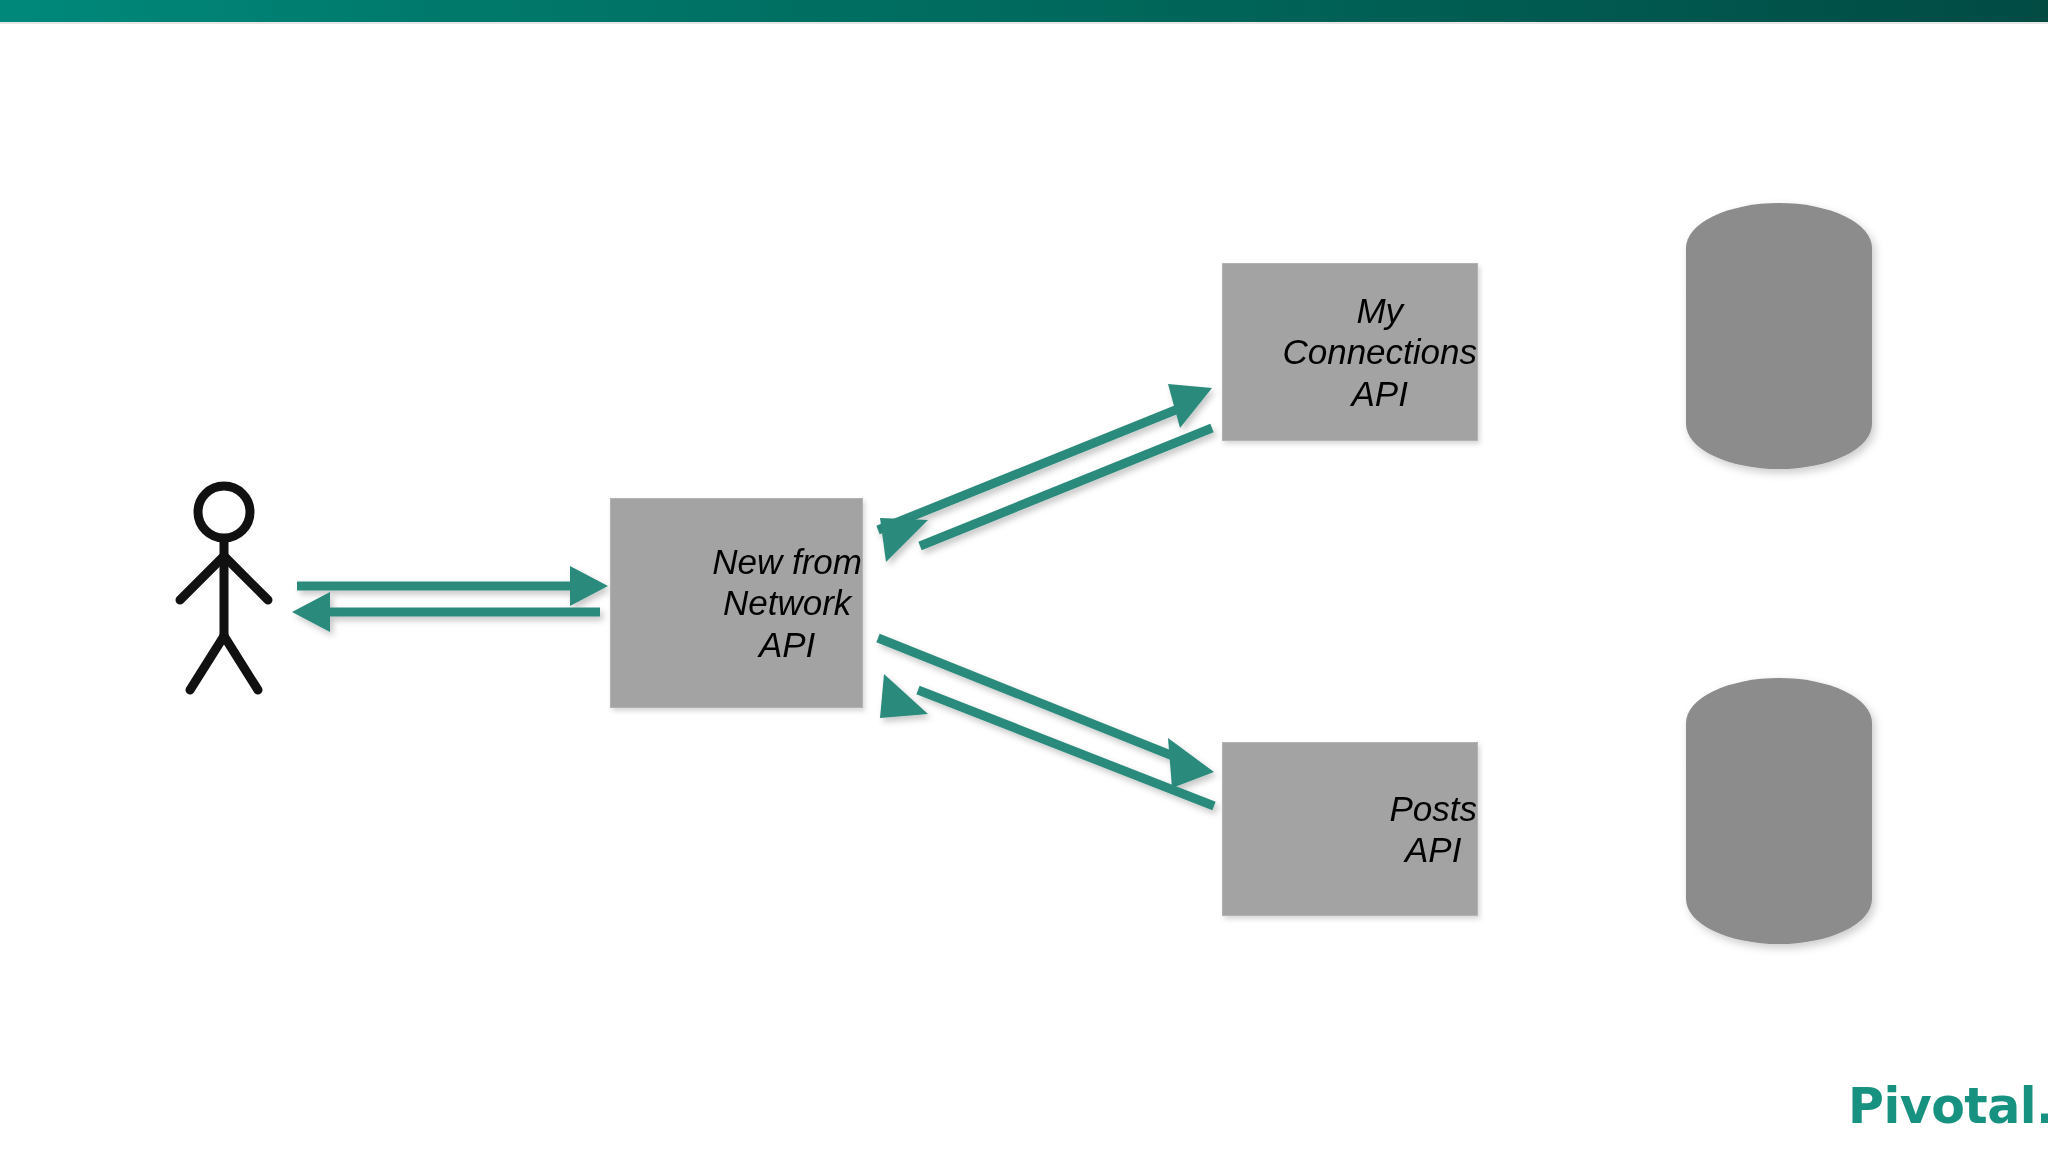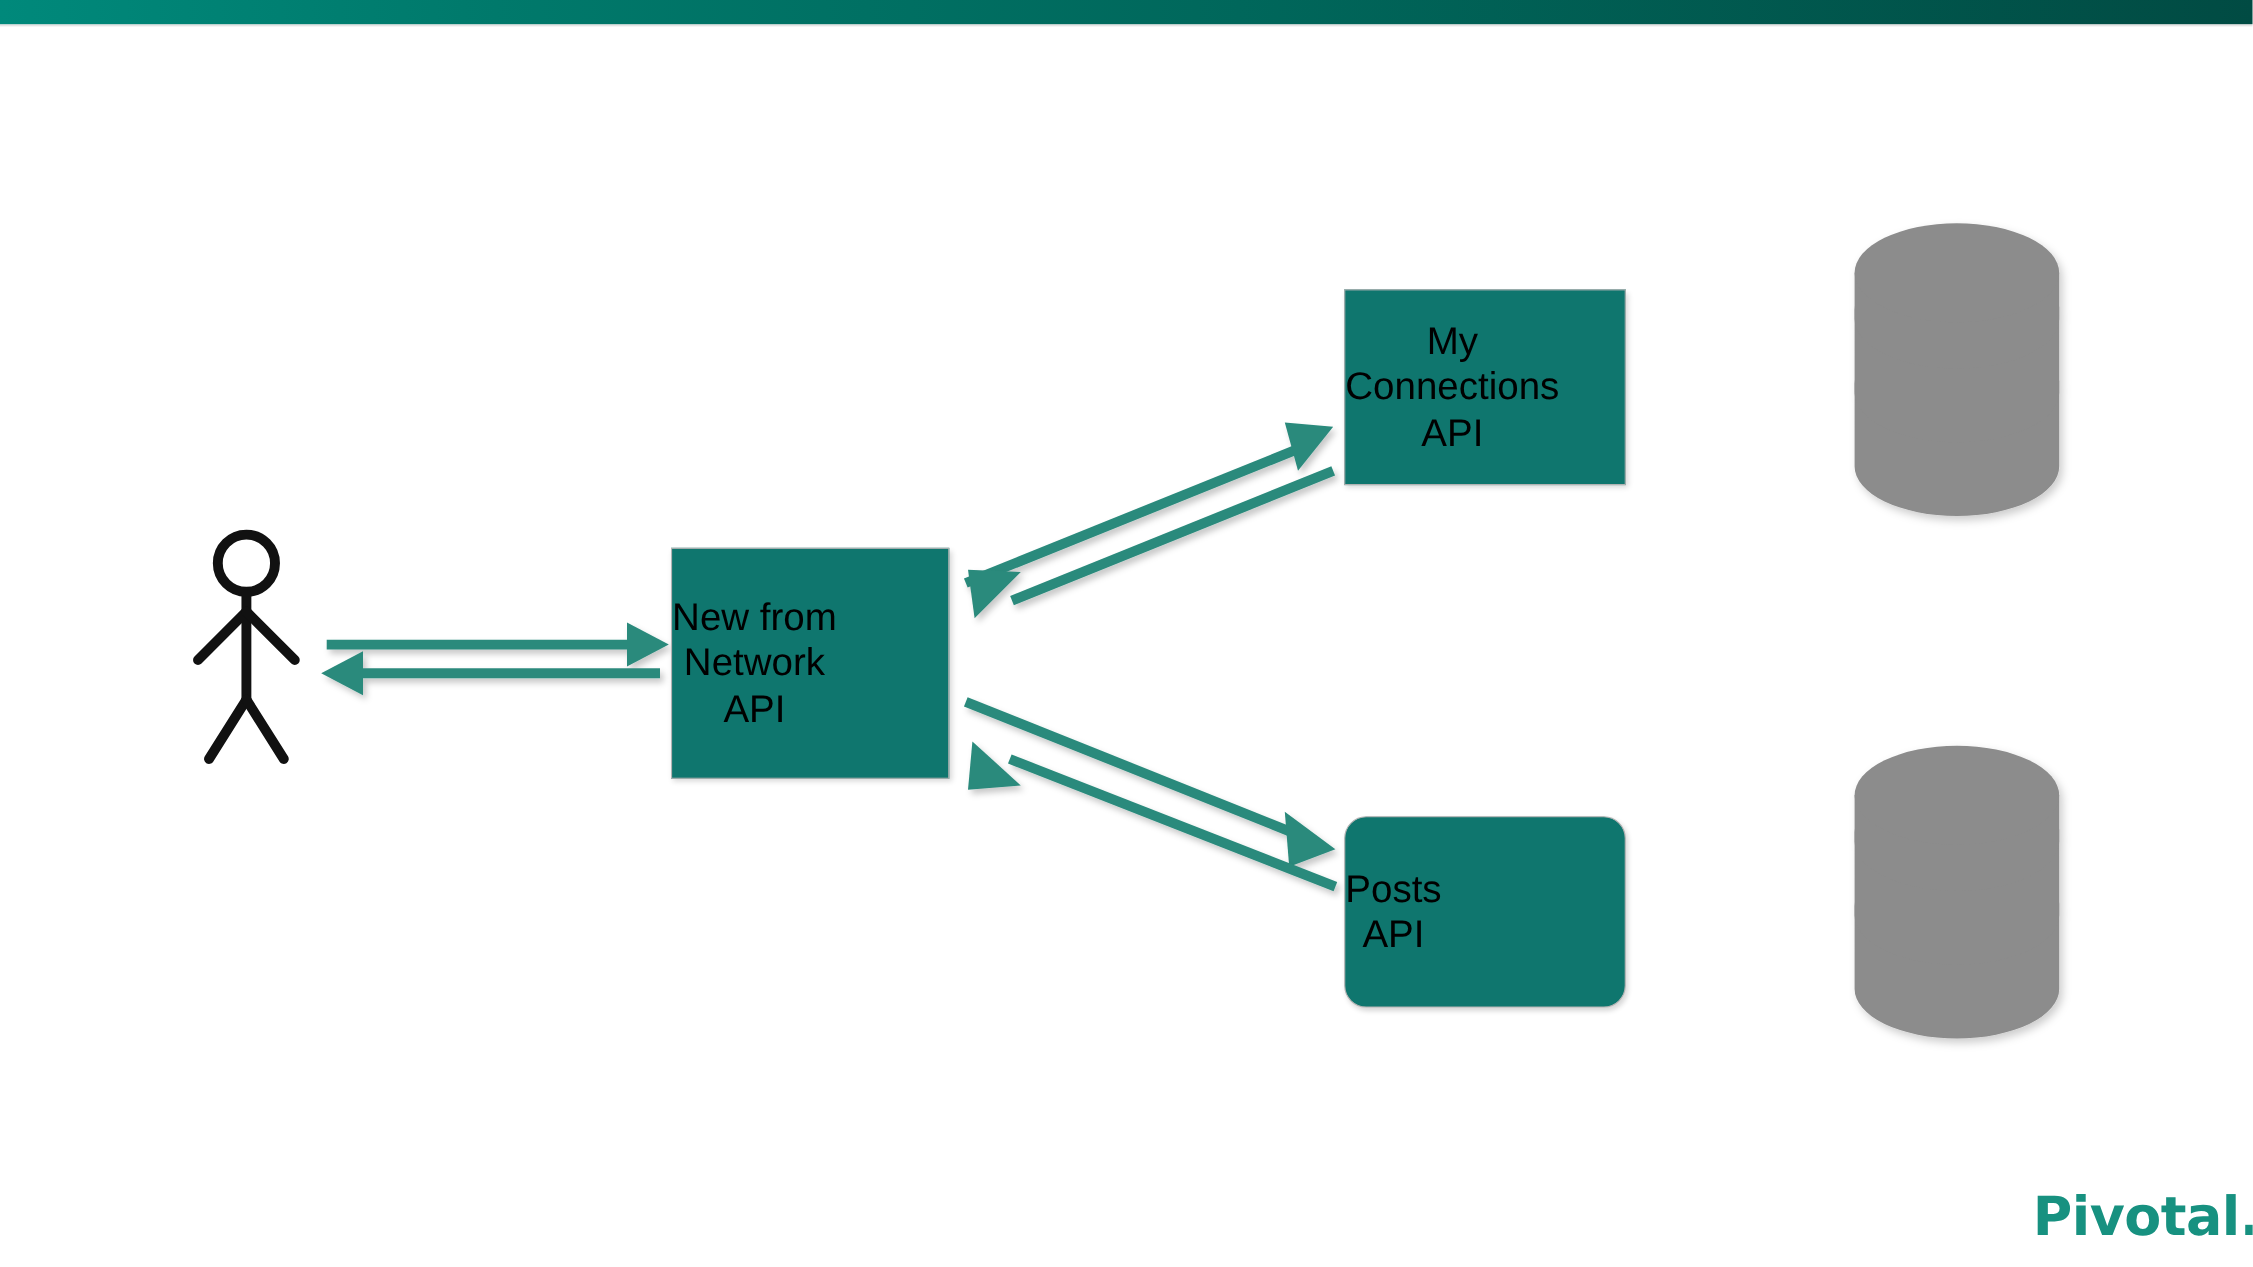--- a/index.html
+++ b/index.html
@@ -38,27 +38,28 @@
   #canvas {
     position: absolute;
     left: 0;
     top: 0;
     width: 2048px;
     height: 1152px;
   }
   
   .api-box {
     position: absolute;
-    background: #0f766e;
+    background: #a3a3a3;
     border: 1px solid #b3b3b3;
     box-shadow: 2px 3px 5px rgba(0,0,0,0.16);
     display: flex;
     align-items: center;
-    justify-content: flex-start;
+    justify-content: flex-end;
     box-sizing: border-box;
+    font-style: italic;
   }
   .api-box-label {
     font-family: "Liberation Sans", sans-serif;
     font-size: 35px;
     line-height: 1.18;
     color: #000000;
     text-align: center;
     white-space: pre-line;
     font-weight: 400;
   }
@@ -72,21 +73,20 @@
     left: 1222px;
     top: 263px;
     width: 256px;
     height: 178px;
   }
   #box-posts {
     left: 1222px;
     top: 742px;
     width: 256px;
     height: 174px;
-    border-radius: 20px;
   }
   
   .logo {
     position: absolute;
     left: 1848px;
     top: 1078px;
     font-family: "DejaVu Sans", sans-serif;
     font-size: 49px;
     font-weight: bold;
     letter-spacing: -0.5px;

